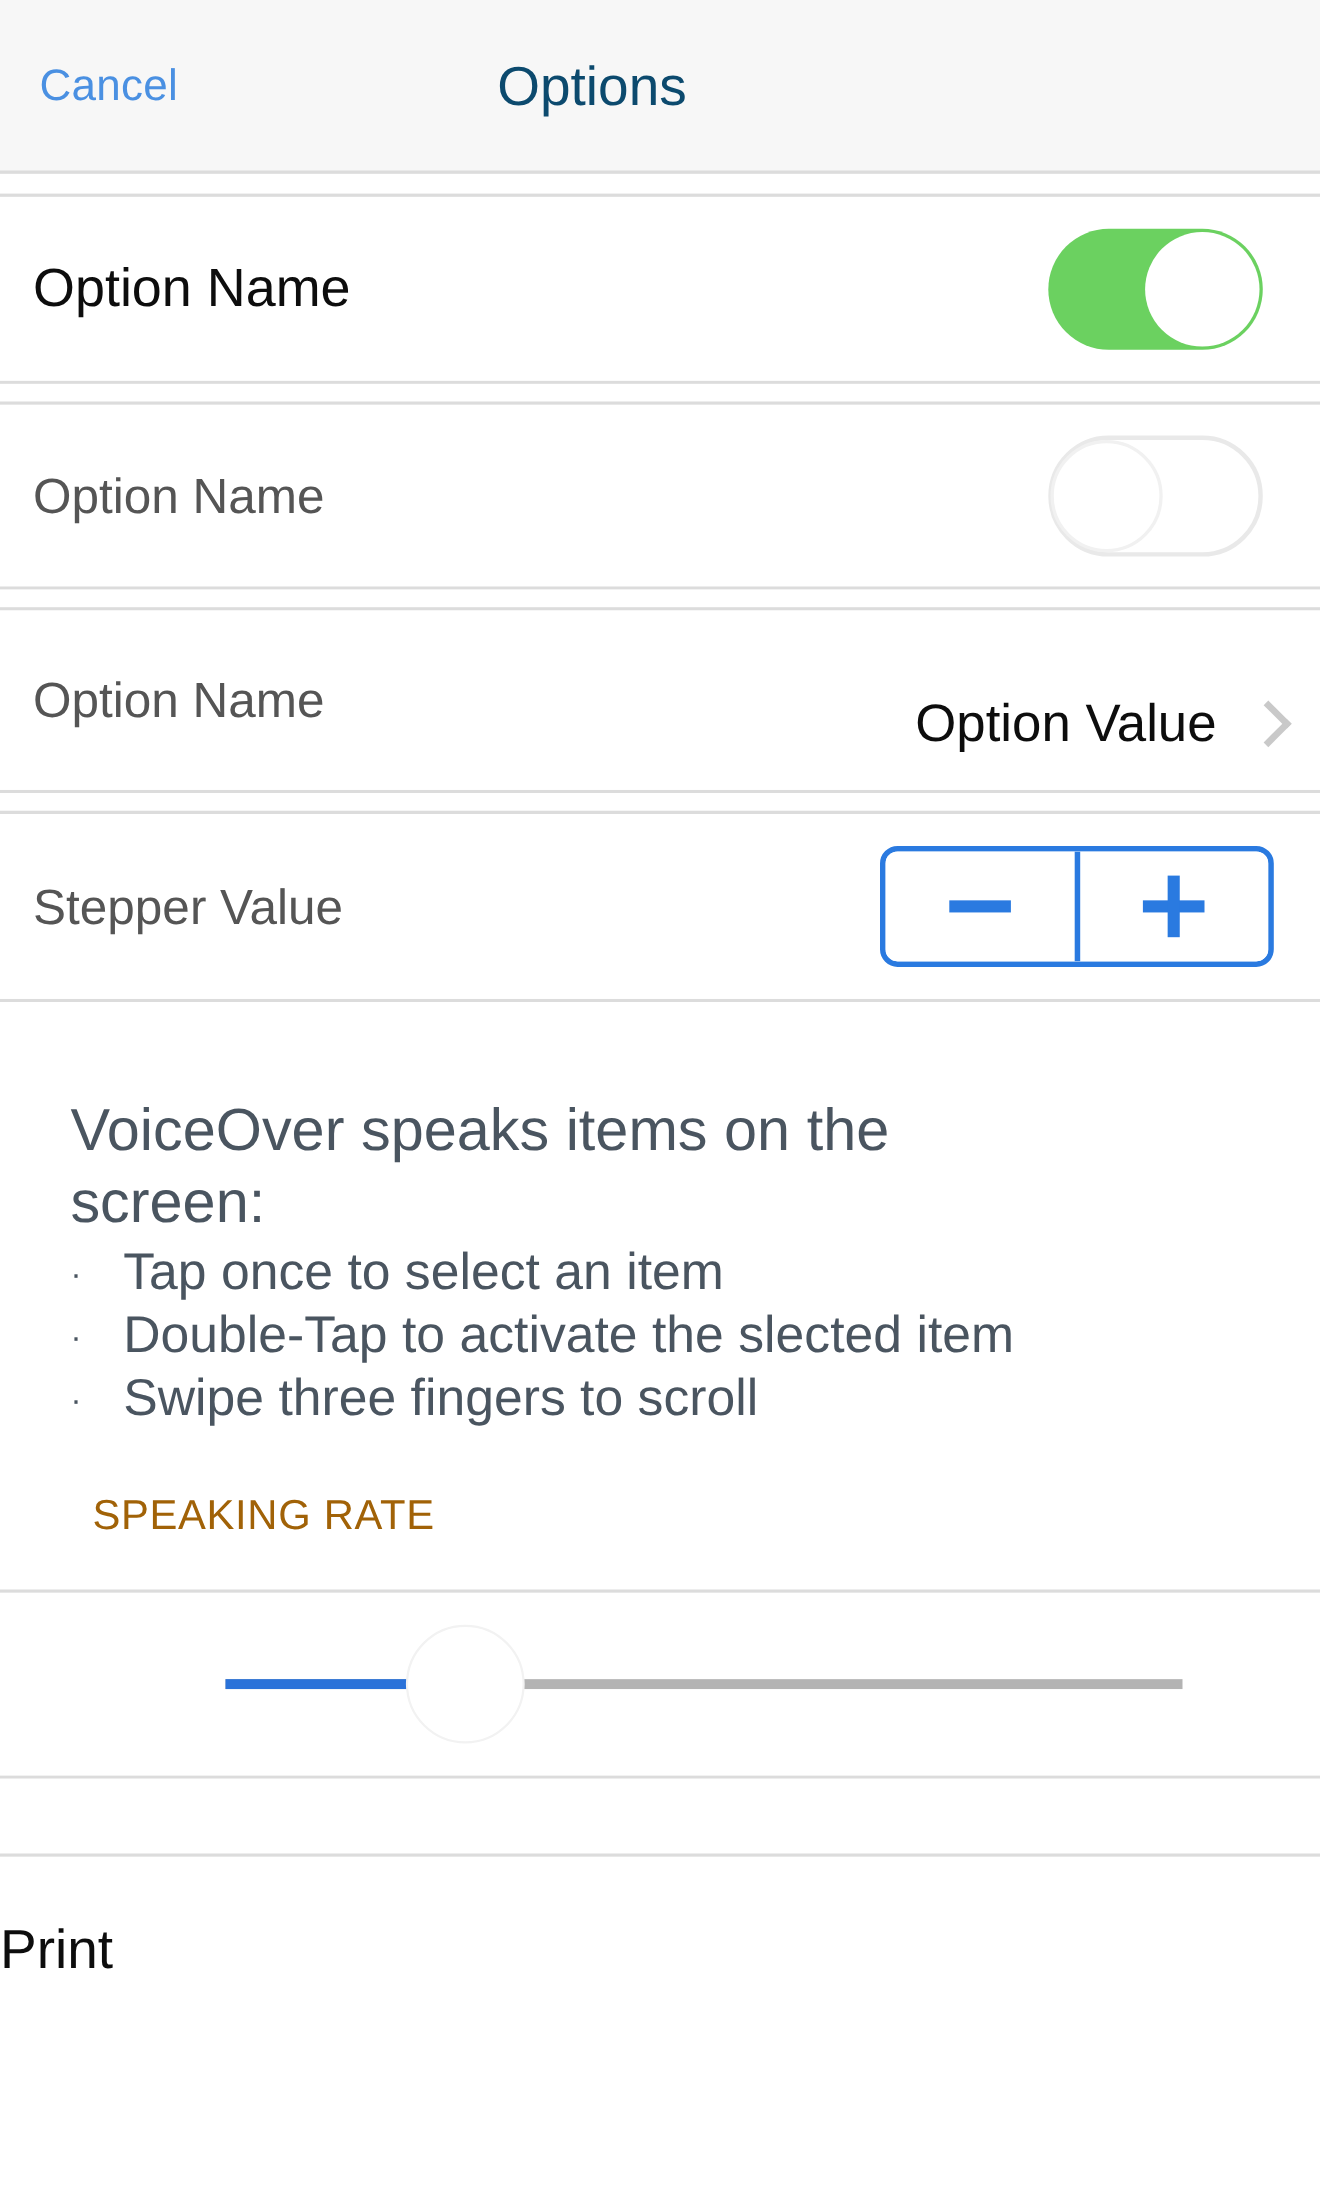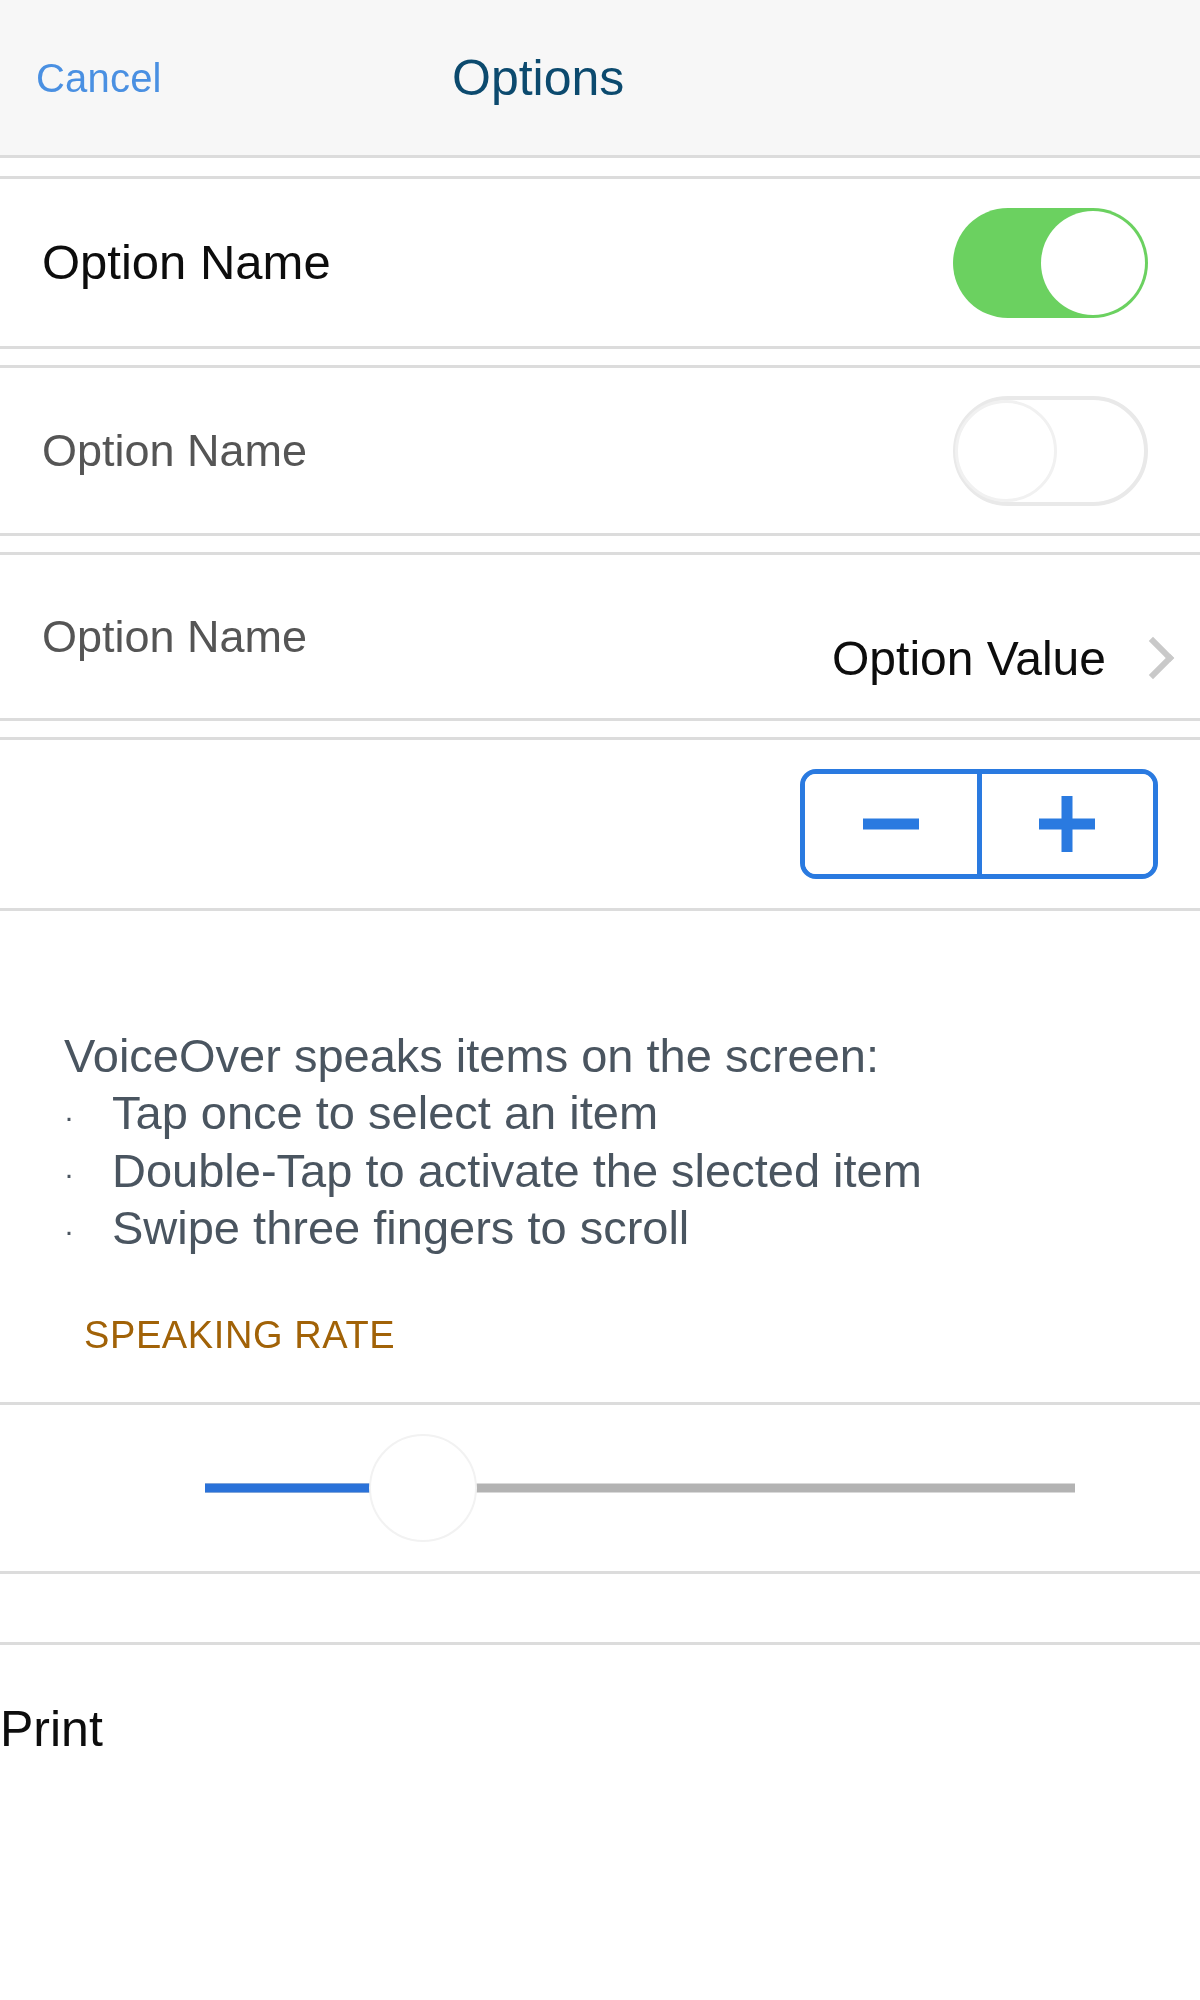--- a/index.html
+++ b/index.html
@@ -59,21 +59,21 @@
   .row {
     position: relative;
     background: #ffffff;
     box-sizing: border-box;
     display: flex;
     align-items: center;
   }
   .row-label {
     font-size: 45px;
     color: #555555;
-    padding-left: 42px;
+    padding-left: 30px;
     line-height: 1;
     white-space: nowrap;
   }
   .row-label.strong {
     color: #0d0d0d;
     font-size: 49px;
   }
   .row-right {
     position: absolute;
     right: 0;
@@ -199,25 +199,25 @@
     height: 56px;
     transform: translate(-50%, -50%);
   }
 
   
   .info-block {
     padding: 0 50px 0 64px;
     background: #ffffff;
   }
   .info-lead {
-    font-size: 47px;
+    font-size: 54px;
     color: #4a5560;
     line-height: 1.22;
     margin: 0;
-    padding-top: 116px;
+    padding-top: 84px;
     max-width: 880px;
   }
   .bullet-list {
     margin: 0;
     padding: 0;
     list-style: none;
   }
   .bullet-item {
     font-size: 47px;
     color: #4a5560;
@@ -348,20 +348,21 @@
       <span class="chevron"></span>
     </div>
   </div>
 </div>
 
 <div class="sep"></div>
 <div style="height:16px;" class="gap-white"></div>
 <div class="sep"></div>
 
 <div class="row row-stepper">
+  <div class="row-label">Stepper Value</div>
   <div class="row-right">
     <div class="stepper">
       <div class="stepper-btn">
         <span class="bar-h"></span>
       </div>
       <div class="stepper-btn">
         <span class="bar-h"></span>
         <span class="bar-v"></span>
       </div>
     </div>

